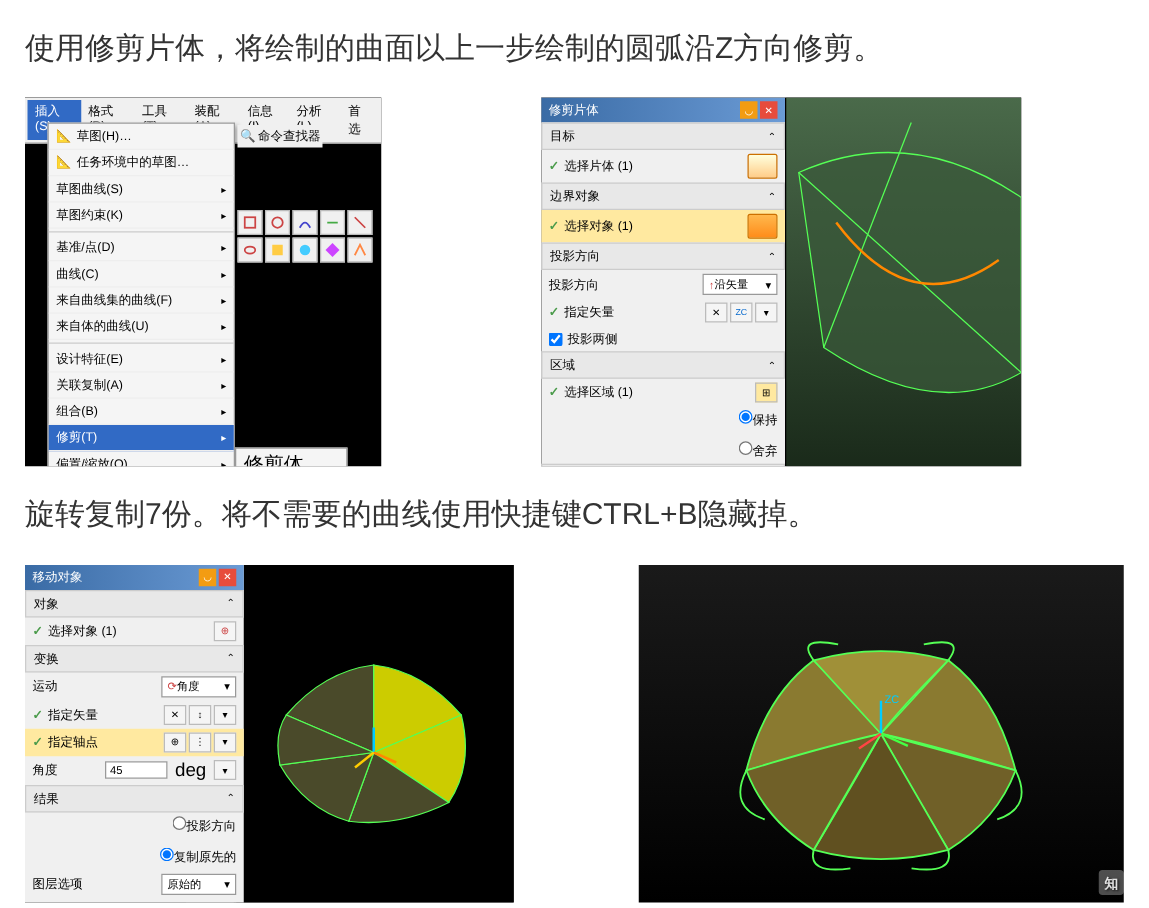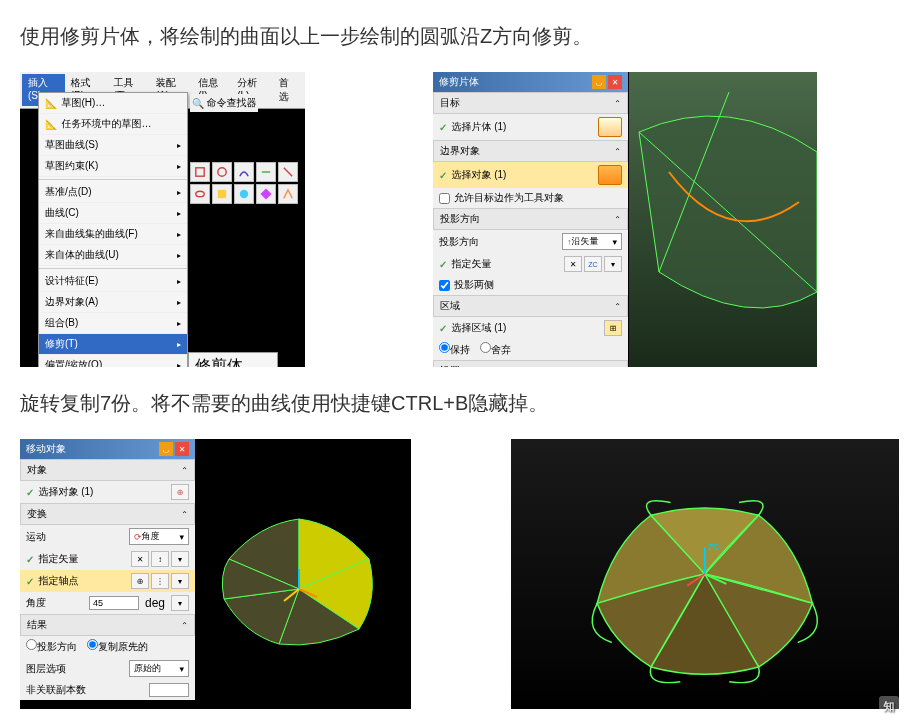--- a/index.html
+++ b/index.html
@@ -5,21 +5,21 @@
     * { box-sizing: border-box; margin: 0; padding: 0; }
     body {
       font-family: "Microsoft YaHei", Arial, sans-serif;
       background: #fff;
       width: 919px;
       height: 726px;
       padding: 20px;
       position: relative;
     }
     .paragraph {
-      font-size: 20px;
+      font-size: 24px;
       color: #333;
       margin-bottom: 20px;
       line-height: 1.6;
     }
     .image-row {
       display: flex;
       gap: 20px;
       margin-bottom: 20px;
     }
     .screenshot {
@@ -268,21 +268,22 @@
       border: 1px solid #999;
       background: #fff;
       padding: 1px 3px;
       font-size: 9px;
       width: 50px;
     }
     .radio-row {
       display: flex;
       gap: 10px;
       padding: 3px 6px;
-      align-items: flex-start;
+      align-items: flex-end;
+      flex-direction: column;
     }
     input[type="radio"],input[type="checkbox"] { margin: 0; width: 11px; height: 11px; }
   </style>
 </head>
 <body>
 
 <p class="paragraph">使用修剪片体，将绘制的曲面以上一步绘制的圆弧沿Z方向修剪。</p>
 
 <div class="image-row">
 
@@ -329,21 +330,21 @@
       <div class="dropdown-item">
           <span>来自体的曲线(U)</span>
           <span class="dropdown-arrow">▸</span>
         </div>
       <div class="separator"></div>
       <div class="dropdown-item">
           <span>设计特征(E)</span>
           <span class="dropdown-arrow">▸</span>
         </div>
       <div class="dropdown-item">
-          <span>边界对象(A)</span>
+          <span>关联复制(A)</span>
           <span class="dropdown-arrow">▸</span>
         </div>
       <div class="dropdown-item">
           <span>组合(B)</span>
           <span class="dropdown-arrow">▸</span>
         </div>
       <div class="dropdown-item highlighted">
           <span>修剪(T)</span>
           <span class="dropdown-arrow">▸</span>
         </div>
@@ -442,24 +443,20 @@
           <div class="orange-btn" style="background:linear-gradient(#ffd,#fc8)"></div>
         </div>
       <div class="section-header">
           <span>边界对象</span>
           <span class="section-arrow">⌃</span>
         </div>
       <div class="field-row highlighted">
           <span class="checkmark">✓</span>
           <span>选择对象  (1)</span>
           <div class="orange-btn"></div>
-        </div>
-      <div class="field-row">
-          <input type="checkbox" style="">
-          <span>允许目标边作为工具对象</span>
         </div>
       <div class="section-header">
           <span>投影方向</span>
           <span class="section-arrow">⌃</span>
         </div>
       <div class="field-row">
           <span>投影方向</span>
           <div class="select-box" style="margin-left:auto">
             <span style="color:#c44">↑</span>
             <span>沿矢量</span>
@@ -568,21 +565,21 @@
           <span>指定轴点</span>
           <div class="small-btns">
             <div class="small-btn">⊕</div>
             <div class="small-btn">⋮</div>
             <div class="small-btn">▾</div>
           </div>
         </div>
       <div class="field-row">
           <span>角度</span>
           <input class="text-input" style="margin-left: auto;" value="45">
-          <span style="font-size:12px;padding:0 2px">deg</span>
+          <span style="font-size:15px;padding:0 2px">deg</span>
           <div class="small-btn">▾</div>
         </div>
       <div class="section-header">
           <span>结果</span>
           <span class="section-arrow">⌃</span>
         </div>
       <div class="radio-row">
         <label><input type="radio" style=""><span>投影方向</span></label>
         <label><input type="radio" checked="" style=""><span>复制原先的</span></label>
       </div>

